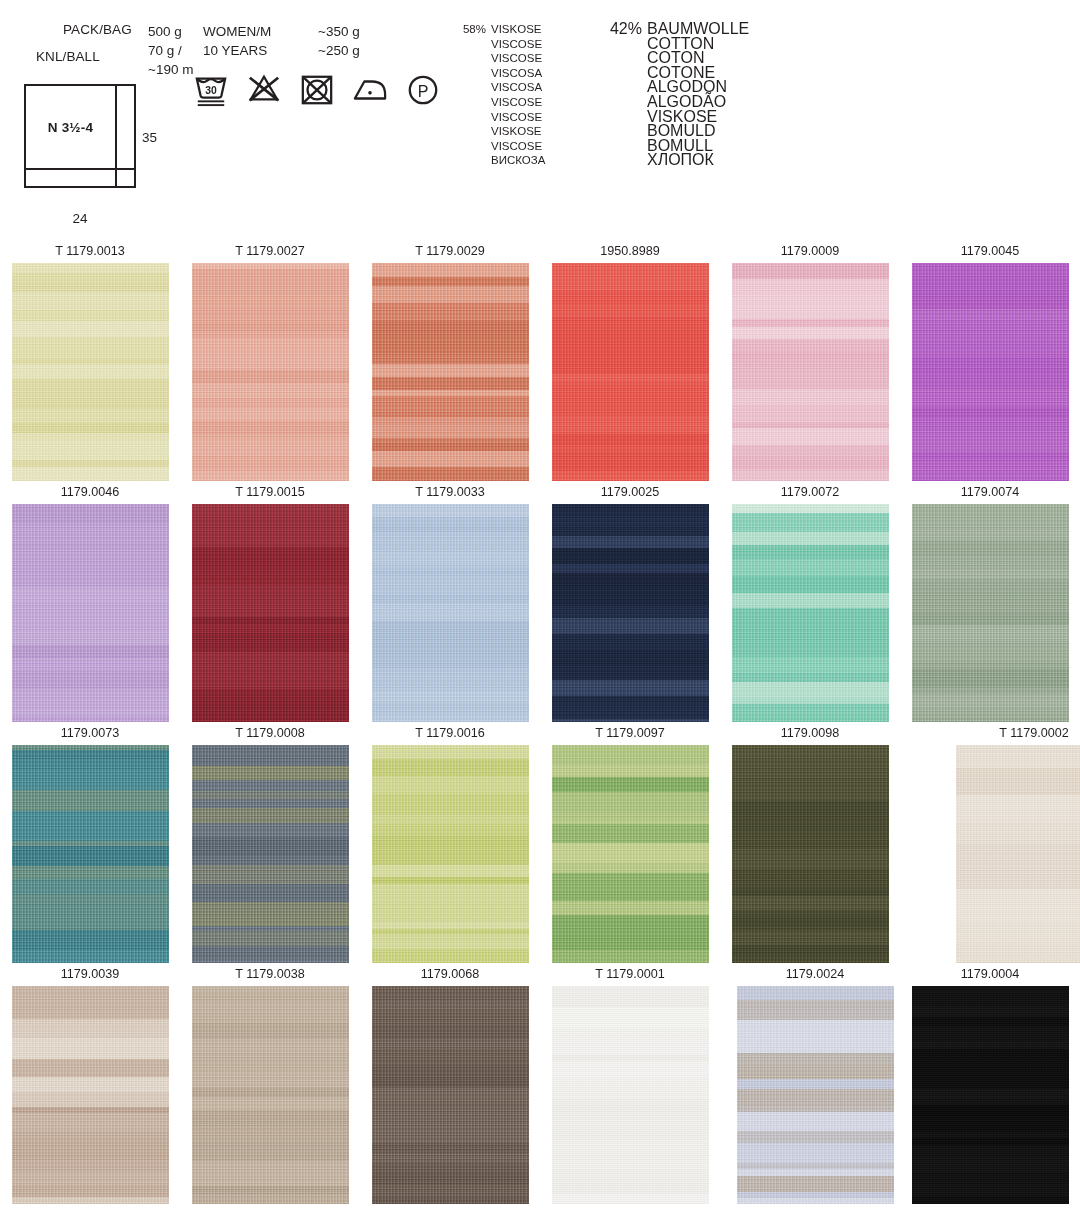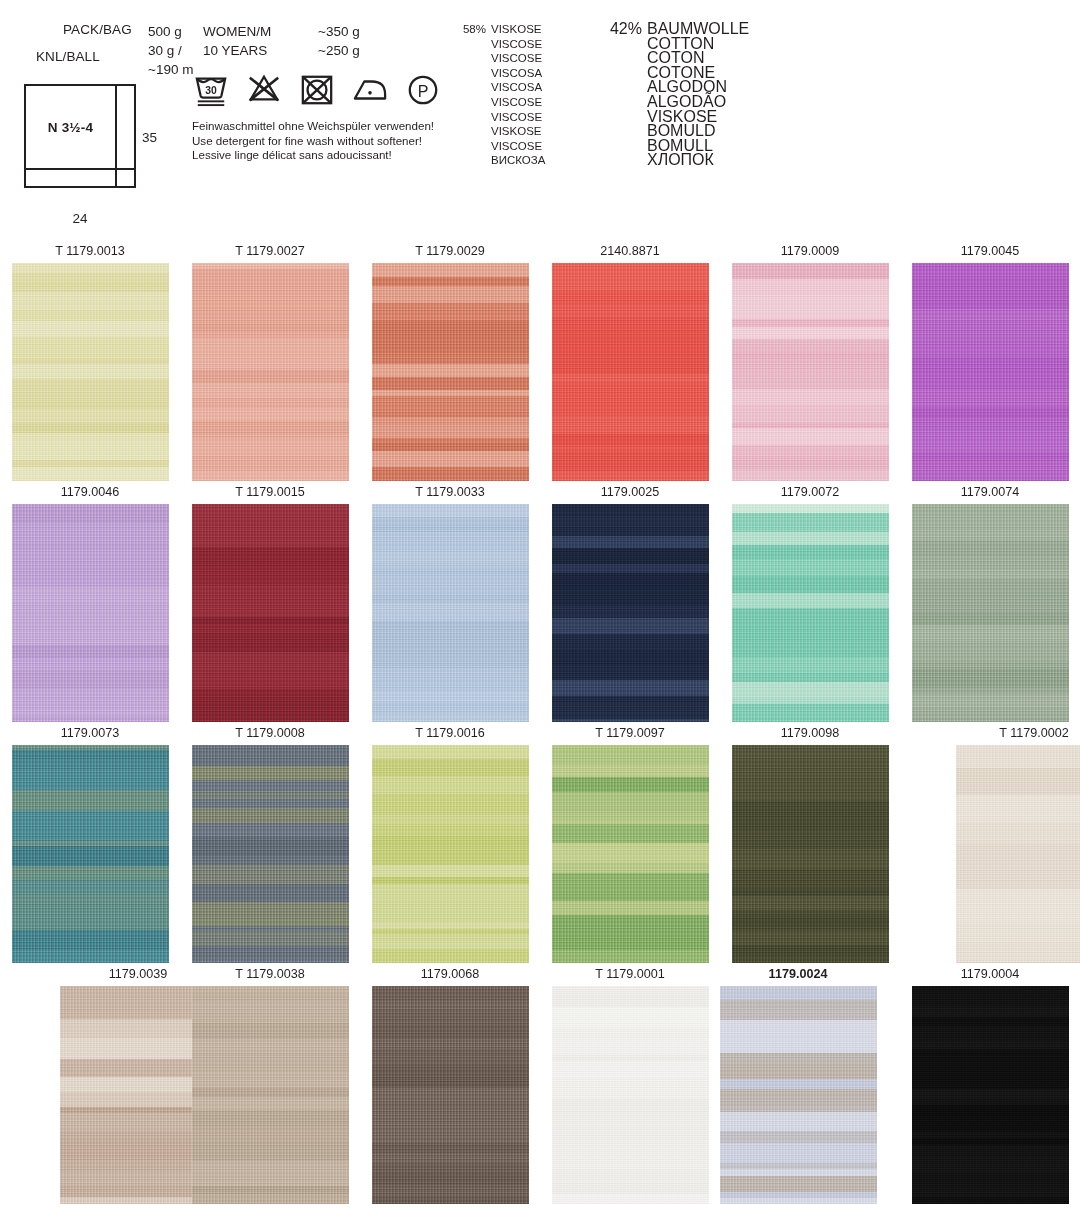--- a/index.html
+++ b/index.html
@@ -64,21 +64,21 @@
 </head>
 <body>
 
 <div id="header">
 
   <div class="hdr-label" id="lbl-pack">PACK/BAG</div>
   <div class="hdr-label" id="lbl-knl">KNL/BALL</div>
 
   <div id="col-weight">
     <div>500 g</div>
-    <div>30 g /</div>
+    <div>70 g /</div>
     <div>~190 m</div>
   </div>
 
   <div id="col-sizes" style="left:203px;">
     <div>WOMEN/M</div>
     <div>10 YEARS</div>
   </div>
 
   <div id="col-sizes" style="left:318px;">
     <div>~350 g</div>
@@ -147,25 +147,20 @@
       <path d="M4 27 L36 27 L36 23 Q36 9 22 9 L14 9 Z" fill="none" stroke="#231f20" stroke-width="2.4" stroke-linejoin="round"></path>
       <circle cx="20" cy="21" r="1.9" fill="#231f20"></circle>
     </svg>
 
     <svg class="care-sym" viewBox="0 0 40 36">
       <circle cx="20" cy="18" r="14" fill="none" stroke="#231f20" stroke-width="2.4"></circle>
       <text x="20" y="25" font-family="Liberation Sans, sans-serif" font-size="17" text-anchor="middle" fill="#231f20">P</text>
     </svg>
   </div>
 
-  <div id="care-text">
-    <div>Feinwaschmittel ohne Weichspüler verwenden!</div>
-    <div>Use detergent for fine wash without softener!</div>
-    <div>Lessive linge délicat sans adoucissant!</div>
-  </div>
 </div>
 
 <div id="grid">
     <div class="srow">
       <div class="scell" style="left: 0px;">
         <div class="scap">T 1179.0013</div>
         <div class="swatch" style="background: rgb(227, 224, 174);">
           <div class="tex" style="background-image: linear-gradient(rgb(231, 228, 185) 0%, rgb(231, 228, 185) 4.77%, rgb(225, 222, 168) 4.77%, rgb(225, 222, 168) 8.81%, rgb(224, 220, 165) 8.81%, rgb(224, 220, 165) 13.32%, rgb(230, 227, 183) 13.32%, rgb(230, 227, 183) 21.61%, rgb(227, 224, 174) 21.61%, rgb(227, 224, 174) 26.51%, rgb(233, 230, 192) 26.51%, rgb(233, 230, 192) 34.05%, rgb(227, 224, 174) 34.05%, rgb(227, 224, 174) 39.22%, rgb(227, 224, 174) 39.22%, rgb(227, 224, 174) 43.9%, rgb(224, 220, 166) 43.9%, rgb(224, 220, 166) 46.53%, rgb(231, 229, 187) 46.53%, rgb(231, 229, 187) 53.41%, rgb(224, 220, 166) 53.41%, rgb(224, 220, 166) 62.76%, rgb(223, 219, 163) 62.76%, rgb(223, 219, 163) 67.02%, rgb(227, 224, 174) 67.02%, rgb(227, 224, 174) 73.48%, rgb(221, 217, 157) 73.48%, rgb(221, 217, 157) 77.83%, rgb(230, 227, 183) 77.83%, rgb(230, 227, 183) 81.28%, rgb(231, 229, 187) 81.28%, rgb(231, 229, 187) 84.44%, rgb(231, 229, 187) 84.44%, rgb(231, 229, 187) 90.22%, rgb(224, 220, 166) 90.22%, rgb(224, 220, 166) 93.38%, rgb(233, 231, 192) 93.38%, rgb(233, 231, 192) 98.93%, rgb(232, 229, 189) 98.93%, rgb(232, 229, 189) 100%);"></div>
           <div class="knit"></div>
           <div class="grain"></div>
@@ -181,21 +176,21 @@
       </div>
       <div class="scell" style="left: 360px;">
         <div class="scap">T 1179.0029</div>
         <div class="swatch" style="background: rgb(217, 130, 105);">
           <div class="tex" style="background-image: linear-gradient(rgb(230, 166, 145) 0%, rgb(230, 166, 145) 6.61%, rgb(211, 122, 96) 6.61%, rgb(211, 122, 96) 10.63%, rgb(227, 159, 137) 10.63%, rgb(227, 159, 137) 18.24%, rgb(217, 130, 105) 18.24%, rgb(217, 130, 105) 26.41%, rgb(208, 117, 91) 26.41%, rgb(208, 117, 91) 34.08%, rgb(209, 119, 92) 34.08%, rgb(209, 119, 92) 41.09%, rgb(212, 123, 98) 41.09%, rgb(212, 123, 98) 46.39%, rgb(229, 165, 144) 46.39%, rgb(229, 165, 144) 52.29%, rgb(210, 121, 95) 52.29%, rgb(210, 121, 95) 58.46%, rgb(229, 165, 143) 58.46%, rgb(229, 165, 143) 61.21%, rgb(217, 130, 105) 61.21%, rgb(217, 130, 105) 64.21%, rgb(217, 130, 105) 64.21%, rgb(217, 130, 105) 68.21%, rgb(214, 126, 100) 68.21%, rgb(214, 126, 100) 70.55%, rgb(224, 149, 127) 70.55%, rgb(224, 149, 127) 74.43%, rgb(226, 155, 133) 74.43%, rgb(226, 155, 133) 80.21%, rgb(213, 125, 99) 80.21%, rgb(213, 125, 99) 82.69%, rgb(207, 117, 91) 82.69%, rgb(207, 117, 91) 86.14%, rgb(228, 162, 141) 86.14%, rgb(228, 162, 141) 93.51%, rgb(210, 120, 94) 93.51%, rgb(210, 120, 94) 100%);"></div>
           <div class="knit"></div>
           <div class="grain"></div>
         </div>
       </div>
       <div class="scell" style="left: 540px;">
-        <div class="scap">2140.8871</div>
+        <div class="scap">1950.8989</div>
         <div class="swatch" style="background: rgb(233, 87, 78);">
           <div class="tex" style="background-image: linear-gradient(rgb(235, 95, 85) 0%, rgb(235, 95, 85) 4.61%, rgb(235, 95, 86) 4.61%, rgb(235, 95, 86) 12.66%, rgb(233, 87, 78) 12.66%, rgb(233, 87, 78) 18.79%, rgb(234, 91, 82) 18.79%, rgb(234, 91, 82) 24.6%, rgb(231, 84, 76) 24.6%, rgb(231, 84, 76) 31%, rgb(230, 82, 74) 31%, rgb(230, 82, 74) 37.12%, rgb(230, 82, 74) 37.12%, rgb(230, 82, 74) 46.61%, rgb(230, 82, 74) 46.61%, rgb(230, 82, 74) 51.11%, rgb(235, 95, 85) 51.11%, rgb(235, 95, 85) 54.39%, rgb(233, 87, 78) 54.39%, rgb(233, 87, 78) 61.23%, rgb(233, 87, 78) 61.23%, rgb(233, 87, 78) 70.22%, rgb(235, 94, 85) 70.22%, rgb(235, 94, 85) 78.37%, rgb(228, 80, 72) 78.37%, rgb(228, 80, 72) 83.27%, rgb(233, 87, 78) 83.27%, rgb(233, 87, 78) 86.63%, rgb(229, 82, 74) 86.63%, rgb(229, 82, 74) 95.58%, rgb(234, 93, 83) 95.58%, rgb(234, 93, 83) 100%);"></div>
           <div class="knit"></div>
           <div class="grain"></div>
         </div>
       </div>
       <div class="scell" style="left: 720px;">
         <div class="scap">1179.0009</div>
         <div class="swatch" style="background: rgb(238, 194, 207);">
           <div class="tex" style="background-image: linear-gradient(rgb(232, 177, 193) 0%, rgb(232, 177, 193) 7.48%, rgb(241, 203, 214) 7.48%, rgb(241, 203, 214) 14.21%, rgb(242, 206, 216) 14.21%, rgb(242, 206, 216) 16.41%, rgb(242, 207, 217) 16.41%, rgb(242, 207, 217) 25.69%, rgb(235, 184, 199) 25.69%, rgb(235, 184, 199) 29.55%, rgb(243, 210, 219) 29.55%, rgb(243, 210, 219) 35.06%, rgb(235, 185, 200) 35.06%, rgb(235, 185, 200) 41.28%, rgb(233, 179, 195) 41.28%, rgb(233, 179, 195) 44.12%, rgb(234, 183, 198) 44.12%, rgb(234, 183, 198) 48.5%, rgb(235, 186, 201) 48.5%, rgb(235, 186, 201) 57.74%, rgb(240, 202, 213) 57.74%, rgb(240, 202, 213) 65.06%, rgb(238, 194, 207) 65.06%, rgb(238, 194, 207) 73.23%, rgb(234, 181, 197) 73.23%, rgb(234, 181, 197) 75.69%, rgb(242, 207, 217) 75.69%, rgb(242, 207, 217) 83.6%, rgb(236, 187, 202) 83.6%, rgb(236, 187, 202) 89.06%, rgb(234, 182, 197) 89.06%, rgb(234, 182, 197) 94.96%, rgb(238, 194, 207) 94.96%, rgb(238, 194, 207) 100%);"></div>
@@ -306,21 +301,21 @@
       <div class="scell" style="left: 944px;">
         <div class="scap">T 1179.0002</div>
         <div class="swatch" style="background: rgb(230, 220, 208);">
           <div class="tex" style="background-image: linear-gradient(rgb(233, 224, 213) 0%, rgb(233, 224, 213) 7.32%, rgb(234, 225, 214) 7.32%, rgb(234, 225, 214) 10.55%, rgb(228, 217, 203) 10.55%, rgb(228, 217, 203) 17.39%, rgb(228, 217, 204) 17.39%, rgb(228, 217, 204) 22.89%, rgb(236, 228, 217) 22.89%, rgb(236, 228, 217) 27.24%, rgb(236, 228, 218) 27.24%, rgb(236, 228, 218) 35.68%, rgb(233, 224, 213) 35.68%, rgb(233, 224, 213) 45.37%, rgb(230, 220, 208) 45.37%, rgb(230, 220, 208) 48.83%, rgb(230, 220, 208) 48.83%, rgb(230, 220, 208) 54.73%, rgb(230, 220, 208) 54.73%, rgb(230, 220, 208) 60.27%, rgb(230, 220, 208) 60.27%, rgb(230, 220, 208) 65.92%, rgb(237, 229, 219) 65.92%, rgb(237, 229, 219) 73.48%, rgb(237, 229, 219) 73.48%, rgb(237, 229, 219) 81.5%, rgb(235, 227, 216) 81.5%, rgb(235, 227, 216) 90.32%, rgb(234, 225, 214) 90.32%, rgb(234, 225, 214) 99.58%, rgb(228, 217, 203) 99.58%, rgb(228, 217, 203) 100%);"></div>
           <div class="knit"></div>
           <div class="grain"></div>
         </div>
       </div>
     </div>
     <div class="srow">
-      <div class="scell" style="left: 0px; padding-left: 48px;">
+      <div class="scell" style="left: 0px;">
         <div class="scap">1179.0039</div>
         <div class="swatch" style="background: rgb(203, 182, 166);">
           <div class="tex" style="background-image: linear-gradient(rgb(203, 182, 166) 0%, rgb(203, 182, 166) 7.55%, rgb(203, 182, 166) 7.55%, rgb(203, 182, 166) 14.95%, rgb(220, 206, 192) 14.95%, rgb(220, 206, 192) 24.04%, rgb(228, 217, 204) 24.04%, rgb(228, 217, 204) 33.36%, rgb(203, 182, 166) 33.36%, rgb(203, 182, 166) 41.84%, rgb(227, 216, 203) 41.84%, rgb(227, 216, 203) 48.69%, rgb(218, 203, 189) 48.69%, rgb(218, 203, 189) 55.48%, rgb(192, 168, 149) 55.48%, rgb(192, 168, 149) 58.29%, rgb(203, 182, 166) 58.29%, rgb(203, 182, 166) 66.4%, rgb(198, 176, 159) 66.4%, rgb(198, 176, 159) 70.42%, rgb(196, 173, 155) 70.42%, rgb(196, 173, 155) 79.85%, rgb(199, 177, 160) 79.85%, rgb(199, 177, 160) 85.42%, rgb(203, 182, 166) 85.42%, rgb(203, 182, 166) 91.06%, rgb(198, 175, 158) 91.06%, rgb(198, 175, 158) 96.68%, rgb(218, 203, 189) 96.68%, rgb(218, 203, 189) 100%);"></div>
           <div class="knit"></div>
           <div class="grain"></div>
         </div>
       </div>
       <div class="scell" style="left: 180px;">
         <div class="scap">T 1179.0038</div>
         <div class="swatch" style="background: rgb(191, 174, 155);">
@@ -338,21 +333,21 @@
         </div>
       </div>
       <div class="scell" style="left: 540px;">
         <div class="scap">T 1179.0001</div>
         <div class="swatch" style="background: rgb(243, 242, 239);">
           <div class="tex" style="background-image: linear-gradient(rgb(241, 240, 237) 0%, rgb(241, 240, 237) 4.31%, rgb(240, 239, 236) 4.31%, rgb(240, 239, 236) 9.52%, rgb(245, 245, 242) 9.52%, rgb(245, 245, 242) 12.48%, rgb(245, 245, 242) 12.48%, rgb(245, 245, 242) 16.48%, rgb(245, 245, 242) 16.48%, rgb(245, 245, 242) 19.34%, rgb(243, 242, 239) 19.34%, rgb(243, 242, 239) 24.42%, rgb(244, 243, 241) 24.42%, rgb(244, 243, 241) 31.48%, rgb(240, 239, 235) 31.48%, rgb(240, 239, 235) 34.55%, rgb(245, 244, 242) 34.55%, rgb(245, 244, 242) 42.12%, rgb(243, 242, 239) 42.12%, rgb(243, 242, 239) 51.8%, rgb(240, 239, 235) 51.8%, rgb(240, 239, 235) 58.14%, rgb(241, 240, 236) 58.14%, rgb(241, 240, 236) 65.42%, rgb(241, 240, 237) 65.42%, rgb(241, 240, 237) 70.6%, rgb(242, 241, 238) 70.6%, rgb(242, 241, 238) 80.08%, rgb(243, 242, 239) 80.08%, rgb(243, 242, 239) 84.14%, rgb(241, 240, 237) 84.14%, rgb(241, 240, 237) 90.32%, rgb(240, 239, 235) 90.32%, rgb(240, 239, 235) 95.64%, rgb(245, 244, 242) 95.64%, rgb(245, 244, 242) 100%);"></div>
           <div class="knit"></div>
           <div class="grain"></div>
         </div>
       </div>
-      <div class="scell" style="left: 708px; font-weight: bold;">
+      <div class="scell" style="left: 725px;">
         <div class="scap">1179.0024</div>
         <div class="swatch" style="background: rgb(198, 203, 219);">
           <div class="tex" style="background-image: linear-gradient(rgb(198, 203, 219) 0%, rgb(198, 203, 219) 6.2%, rgb(193, 187, 185) 6.2%, rgb(193, 187, 185) 10.45%, rgb(194, 189, 188) 10.45%, rgb(194, 189, 188) 15.67%, rgb(217, 219, 231) 15.67%, rgb(217, 219, 231) 21.12%, rgb(217, 220, 231) 21.12%, rgb(217, 220, 231) 30.53%, rgb(192, 185, 179) 30.53%, rgb(192, 185, 179) 36.22%, rgb(191, 182, 172) 36.22%, rgb(191, 182, 172) 42.49%, rgb(198, 203, 219) 42.49%, rgb(198, 203, 219) 47.1%, rgb(192, 183, 177) 47.1%, rgb(192, 183, 177) 54.93%, rgb(193, 187, 185) 54.93%, rgb(193, 187, 185) 58.01%, rgb(214, 217, 229) 58.01%, rgb(214, 217, 229) 66.59%, rgb(195, 193, 197) 66.59%, rgb(195, 193, 197) 72.15%, rgb(207, 211, 225) 72.15%, rgb(207, 211, 225) 81.4%, rgb(196, 196, 203) 81.4%, rgb(196, 196, 203) 83.98%, rgb(215, 218, 229) 83.98%, rgb(215, 218, 229) 87.18%, rgb(192, 183, 176) 87.18%, rgb(192, 183, 176) 94.53%, rgb(198, 203, 219) 94.53%, rgb(198, 203, 219) 97.08%, rgb(216, 219, 231) 97.08%, rgb(216, 219, 231) 100%);"></div>
           <div class="knit"></div>
           <div class="grain"></div>
         </div>
       </div>
       <div class="scell" style="left: 900px;">
         <div class="scap">1179.0004</div>
         <div class="swatch" style="background: rgb(12, 12, 12);">

